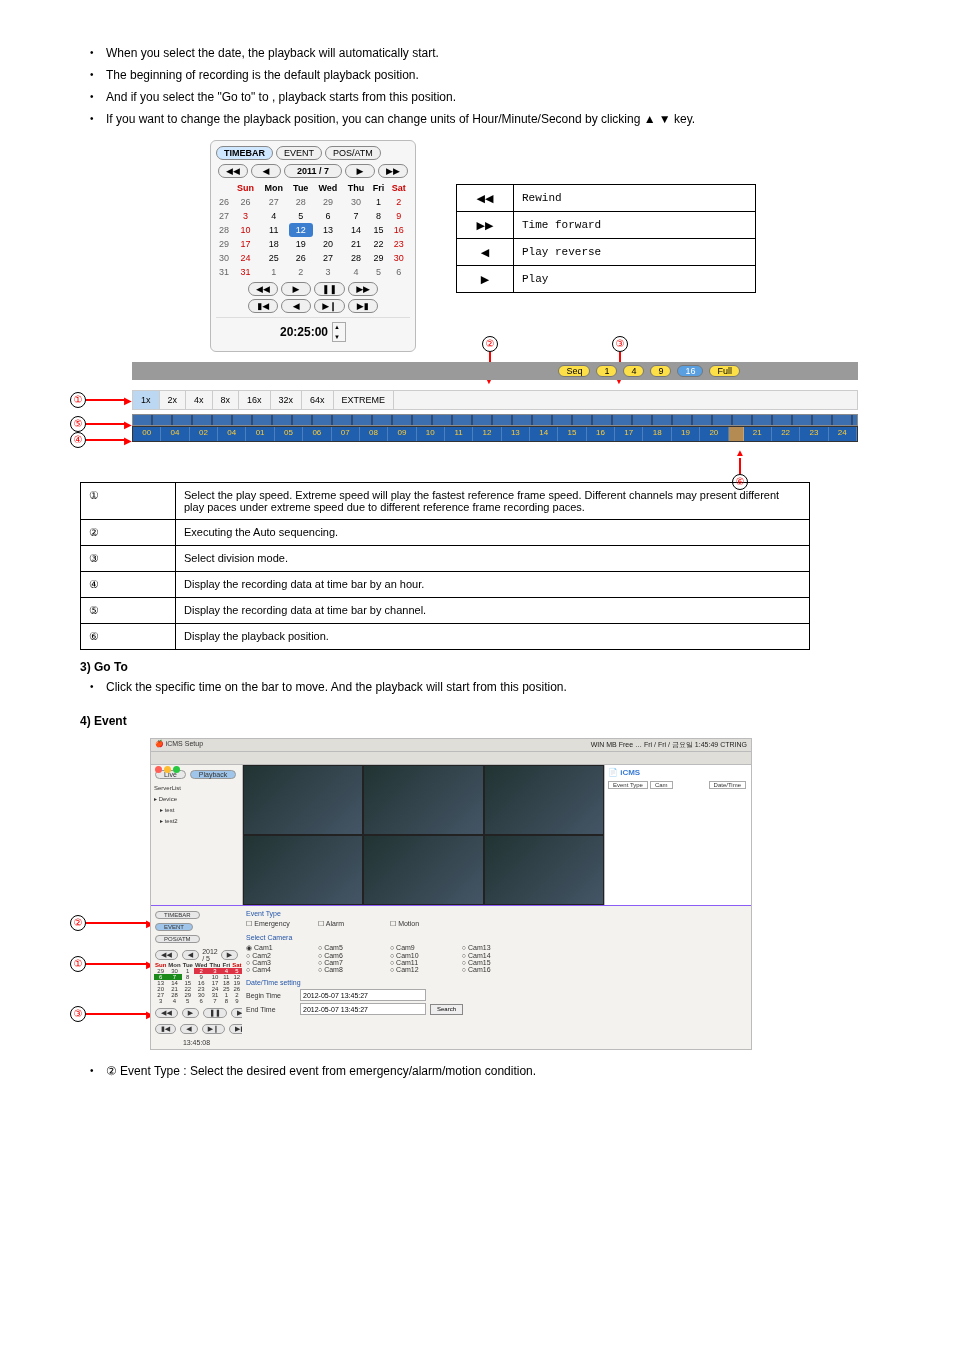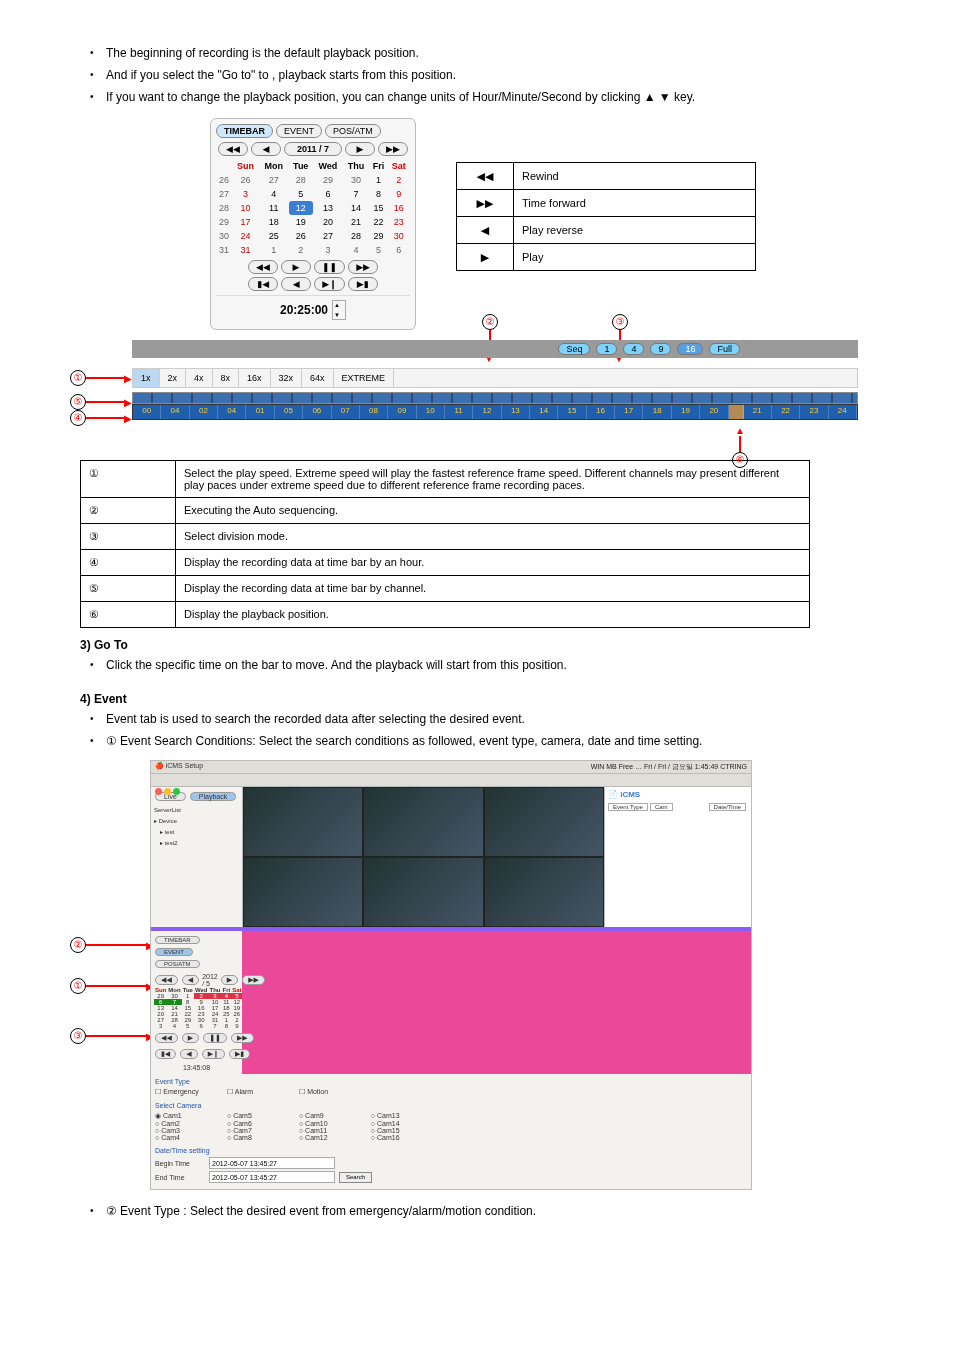--- a/index.html
+++ b/index.html
@@ -80,39 +80,39 @@
     margin-top: 4px; padding: 4px 0; border-top: 1px solid #ddd;
     font-size: 12px; font-weight: bold;
   }
   .spinner {
     width: 10px; height: 16px;
     border: 1px solid #aaa;
     display: flex; flex-direction: column; font-size: 6px;
     justify-content: space-between; padding: 1px;
   }
   .legend { border: 1px solid #000; border-collapse: collapse; width: 300px; font-size: 11px; }
-  .legend td { border: 1px solid #000; padding: 4px 8px; height: 18px; }
+  .legend td { border: 1px solid #000; padding: 4px 8px; height: 18px; font-family: Liberation Mono, monospace; }
   .legend td.icon { width: 40px; text-align: center; font-family: "DejaVu Sans", Arial; }
   
   .speed-wrap { position: relative; margin-top: 10px; }
   .speed-bar {
     margin-left: 62px;
     position: relative;
     width: 726px;
   }
   .greybar1 {
     background: #9a9a9a;
     height: 18px;
     display: flex;
     justify-content: flex-end;
     align-items: center;
     padding-right: 118px;
     gap: 6px;
   }
-  .greybar1 .pill { background: #7dd3fc; border-color: #777; font-size: 9px; padding: 0 7px; }
+  .greybar1 .pill { background: #fde047; border-color: #777; font-size: 9px; padding: 0 7px; }
   .greybar1 .pill.sel { background: #5aa0e0; color: #fff; }
   .speed-select {
     background: #f4f4f4;
     border: 1px solid #ccc;
     height: 18px;
     display: flex;
     align-items: center;
     font-size: 9px;
   }
   .speed-select span {
@@ -178,21 +178,21 @@
   .sixtable td {
     border: 1px solid #000;
     padding: 6px 8px;
     vertical-align: top;
   }
   .sixtable td.n { width: 78px; text-align: left; }
   
   .shot-wrap { position: relative; margin: 10px 0 10px 80px; width: 600px; }
   .shot {
     width: 600px;
-    background: #ec4899;
+    background: #fdba74;
     border: 1px solid #bbb;
     font-size: 7px;
     color: #333;
     position: relative;
   }
   .shot .menubar, .shot .devbar, .shot .topmenu {
     background: #e0ded8;
     border-bottom: 1px solid #bbb;
     padding: 1px 4px;
   }
@@ -234,22 +234,21 @@
   }
   .shot .right {
     width: 140px;
     background: #fff;
     border-left: 1px solid #bbb;
     padding: 3px;
   }
   .shot .right .tabsr span { border:1px solid #aaa;padding:0 4px;margin-right:2px;font-size:6px;}
   .shot .lower {
     display: flex;
-    border-top: 4px solid #8b5cf6;
-    flex-direction: column;
+    border-top: 1px solid #8b5cf6;
   }
   .shot .lower-left {
     width: 85px;
     background: #f4f2ee;
     padding: 3px;
   }
   .shot .minical {
     width: 80px;
     font-size: 6px;
     border-collapse: collapse;
@@ -275,20 +274,21 @@
   }
   .shot .ctrl-row { display:flex; gap:2px; margin-top:2px; }
   .shot .ctrl-row .pillbtn { padding:0 5px; }
 </style>
 </head>
 <body>
 
 <div class="page">
 
   <div class="bullet-block">
+    <div class="bullet">When you select the date, the playback will automatically start.</div>
     <div class="bullet">The beginning of recording is the default playback position.</div>
     <div class="bullet">And if you select the "Go to" to , playback starts from this position.</div>
     <div class="bullet">If you want to change the playback position, you can change units of Hour/Minute/Second by clicking ▲ ▼ key.</div>
   </div>
 
   <div class="cal-row">
     <div class="cal">
       <div class="tabs">
         <span class="pill active">TIMEBAR</span>
         <span class="pill">EVENT</span>
@@ -537,24 +537,20 @@
         </tr>
   </tbody>
     </table>
 
   <div class="section-title">3) Go To</div>
   <div class="bullet-block">
     <div class="bullet">Click the specific time on the bar to move. And the playback will start from this position.</div>
   </div>
 
   <div class="section-title" style="margin-top:18px;">4) Event</div>
-  <div class="bullet-block">
-    <div class="bullet">Event tab is used to search the recorded data after selecting the desired event.</div>
-    <div class="bullet">① Event Search Conditions: Select the search conditions as followed, event type, camera, date and time setting.</div>
-  </div>
 
   <div class="shot-wrap">
 
     <div class="redarr" style="left:-80px; top:177px;">
       <span class="circ-label">②</span>
       <span class="shaft" style="width:62px;"></span>
         <span class="head"></span>
     </div>
     <div class="redarr" style="left:-80px; top:218px;">
       <span class="circ-label">①</span>

